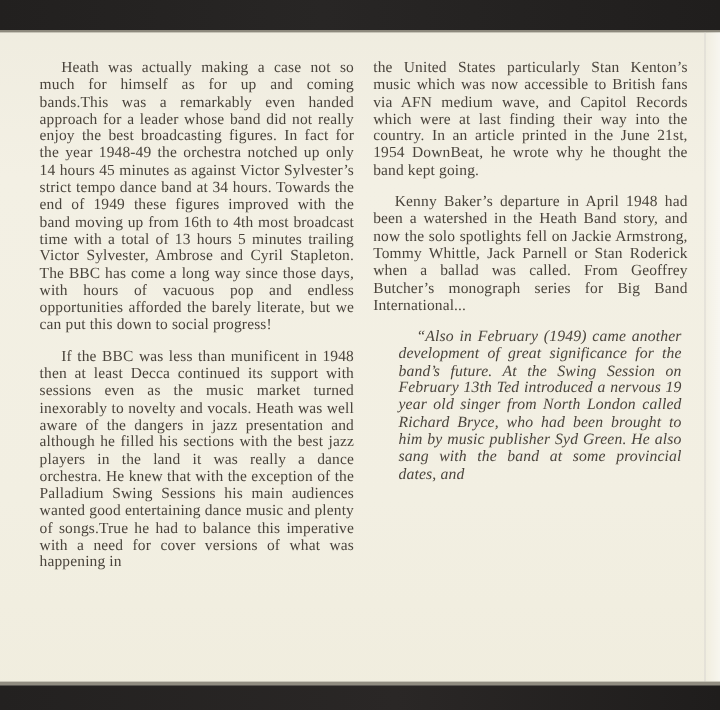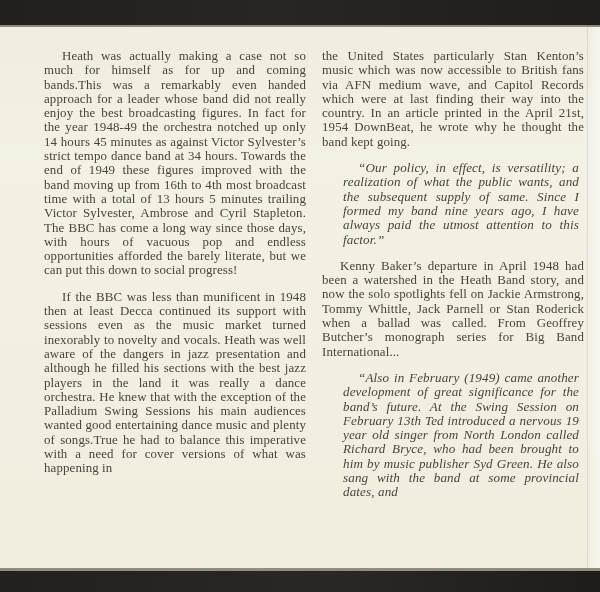--- a/index.html
+++ b/index.html
@@ -32,21 +32,21 @@
   .page-edge {
     position: absolute;
     right: 0; top: 27px; bottom: 24px;
     width: 12px;
     background: linear-gradient(to right, rgba(255,255,255,0), rgba(255,255,255,0.5));
     border-left: 1px solid rgba(125,120,108,0.22);
   }
   .content {
     position: absolute;
     top: 27px; left: 0; right: 0; bottom: 24px;
-    padding: 22px 25px 0 44px;
+    padding: 22px 25px 0 33px;
     display: flex;
     gap: 16px;
     color: #4a443c;
   }
   .col {
     flex: 0 0 262px;
     width: 262px;
     font-size: 12.9px;
     line-height: 14.3px;
     text-align: justify;
@@ -74,22 +74,21 @@
   <div class="band-top"></div>
 
   <div class="content">
 
     <div class="col">
       <p class="body indent">Heath was actually making a case not so much for himself as for up and coming bands.This was a remarkably even handed approach for a leader whose band did not really enjoy the best broadcasting figures. In fact for the year 1948-49 the orchestra notched up only 14 hours 45 minutes as against Victor Sylvester’s strict tempo dance band at 34 hours. Towards the end of 1949 these figures improved with the band moving up from 16th to 4th most broadcast time with a total of 13 hours 5 minutes trailing Victor Sylvester, Ambrose and Cyril Stapleton. The BBC has come a long way since those days, with hours of vacuous pop and endless opportunities afforded the barely literate, but we can put this down to social progress!</p>
       <p class="body indent">If the BBC was less than munificent in 1948 then at least Decca continued its support with sessions even as the music market turned inexorably to novelty and vocals. Heath was well aware of the dangers in jazz presentation and although he filled his sections with the best jazz players in the land it was really a dance orchestra. He knew that with the exception of the Palladium Swing Sessions his main audiences wanted good entertaining dance music and plenty of songs.True he had to balance this imperative with a need for cover versions of what was happening in</p>
     </div>
 
     <div class="col">
-      <p class="body">the United States particularly Stan Kenton’s music which was now accessible to British fans via AFN medium wave, and Capitol Records which were at last finding their way into the country. In an article printed in the April 21st, 1954 DownBeat, he wrote why he thought the band kept going.</p>
-      <p class="quote">“Our policy, in effect, is versatility; a realization of what the public wants, and the subsequent supply of same. Since I formed my band nine years ago, I have always paid the utmost attention to this factor.”</p>
+      <p class="body">the United States particularly Stan Kenton’s music which was now accessible to British fans via AFN medium wave, and Capitol Records which were at last finding their way into the country. In an article printed in the June 21st, 1954 DownBeat, he wrote why he thought the band kept going.</p>
       <p class="body indent">Kenny Baker’s departure in April 1948 had been a watershed in the Heath Band story, and now the solo spotlights fell on Jackie Armstrong, Tommy Whittle, Jack Parnell or Stan Roderick when a ballad was called. From Geoffrey Butcher’s monograph series for Big Band International...</p>
       <p class="quote">“Also in February (1949) came another development of great significance for the band’s future. At the Swing Session on February 13th Ted introduced a nervous 19 year old singer from North London called Richard Bryce, who had been brought to him by music publisher Syd Green. He also sang with the band at some provincial dates, and</p>
     </div>
 
   </div>
 
   <div class="page-edge"></div>
 
   <div class="band-bottom"></div>
 

